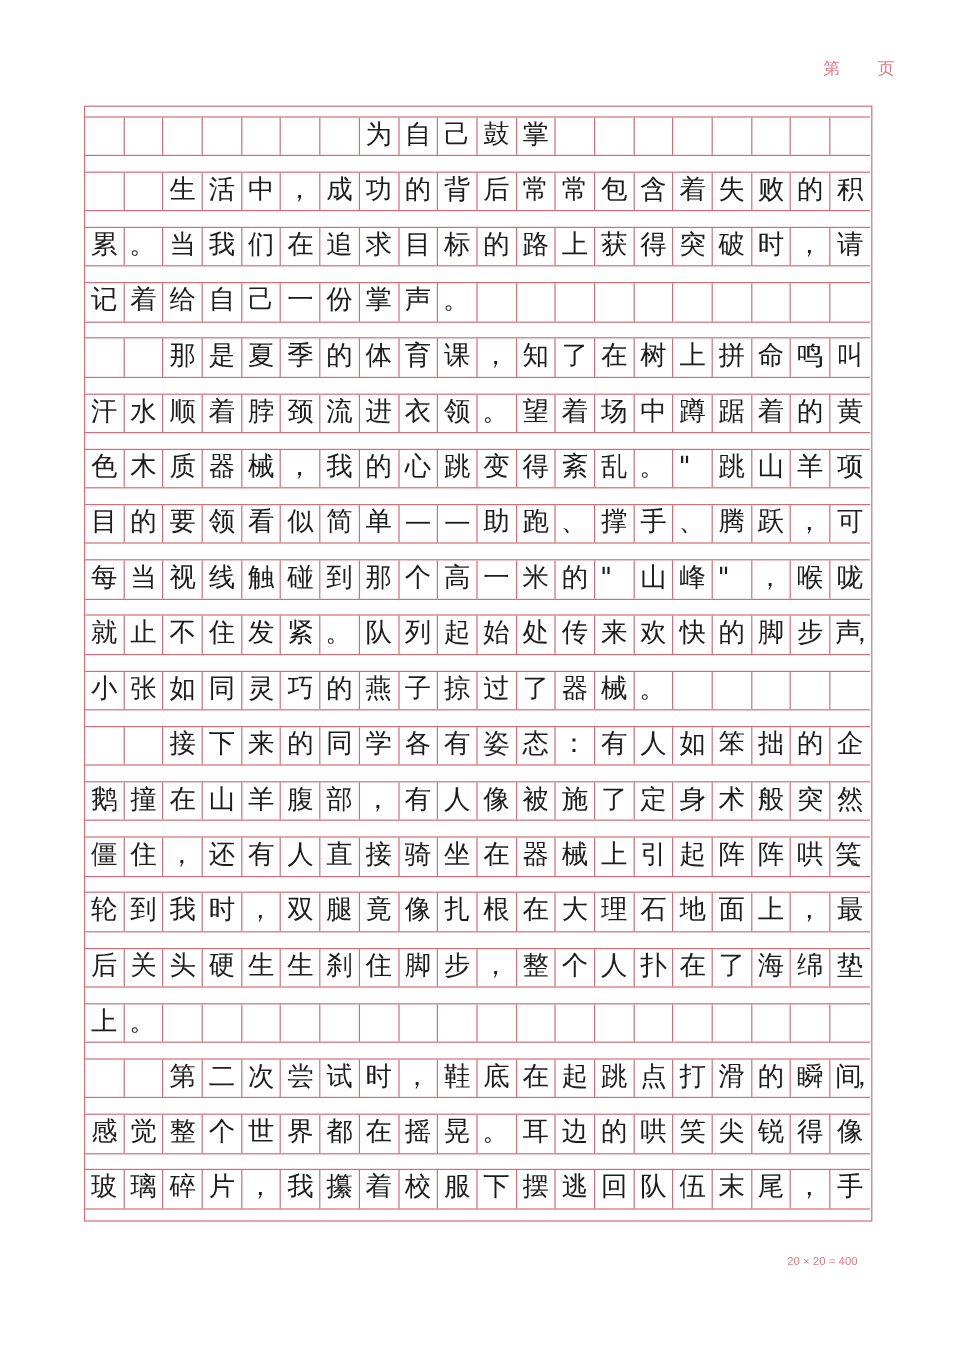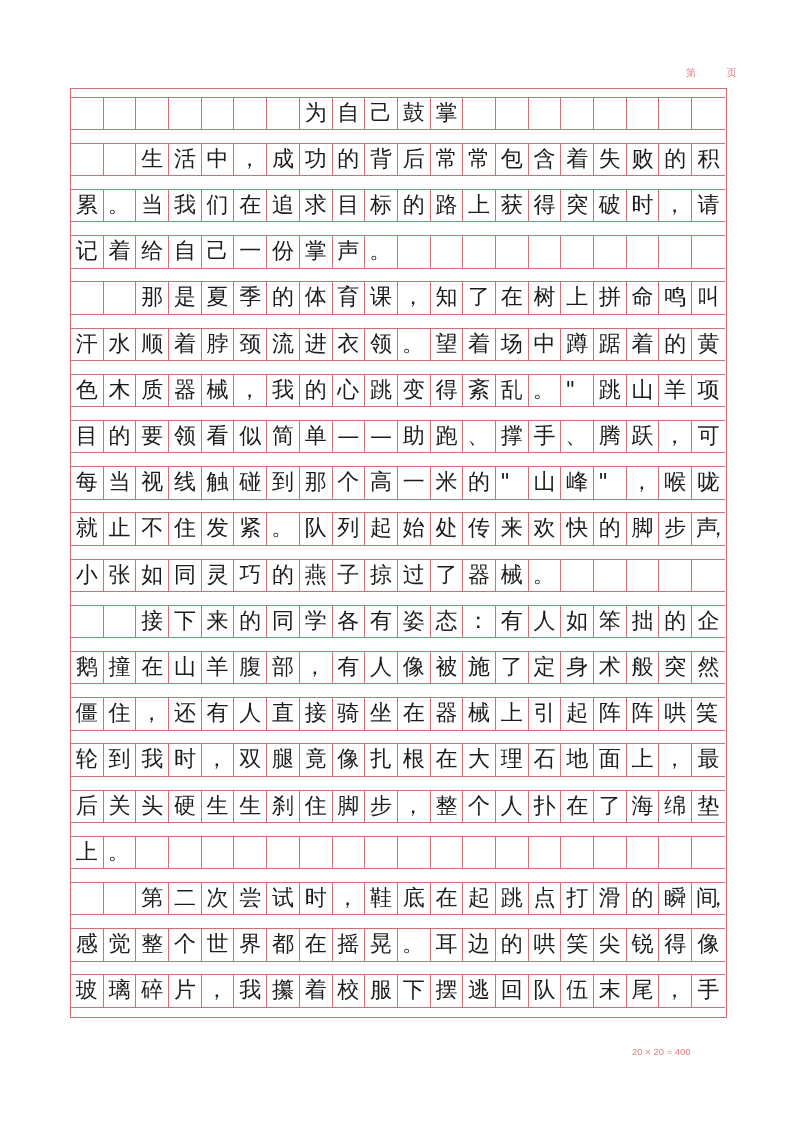--- a/index.html
+++ b/index.html
@@ -1,20 +1,20 @@
 <!DOCTYPE html>
 <html><head>
 <meta charset="utf-8">
 <style>
   html, body { margin:0; padding:0; background:#ffffff; }
   body { width:800px; height:1131px; position:relative; overflow:hidden;
          font-family:"DejaVu Sans", sans-serif; }
-  .page-header { position:absolute; left:686px; top:66px; font-size:10px;
-                 color:#e07a86; letter-spacing:14px; font-family:Liberation Sans, sans-serif; }
-  .page-footer { position:absolute; left:632px; top:1046px; font-size:9.5px;
+  .page-header { position:absolute; left:686px; top:49px; font-size:14px;
+                 color:#e07a86; letter-spacing:14px; font-family:Liberation Serif, serif; }
+  .page-footer { position:absolute; left:656px; top:1046px; font-size:9.5px;
                  color:#e07a86; font-family:"Liberation Sans", sans-serif; }
   .sheet { position:absolute; left:70px; top:88px; width:657px; height:930px;
            box-sizing:border-box; border:1.5px solid #cf6f7a; }
   .row { position:absolute; left:0; width:654px; height:33.5px;
          border-top:1.5px solid #cf6f7a; border-bottom:1.5px solid #cf6f7a;
          box-sizing:border-box; display:flex; }
   .cell { flex:0 0 auto; width:32.7px; height:100%; box-sizing:border-box;
           border-right:1.5px solid #cf6f7a; position:relative;
           font-family:"DejaVu Sans", sans-serif; font-size:22px; line-height:30px;
           color:#1c1c1c; text-align:center; white-space:nowrap; overflow:visible; }

